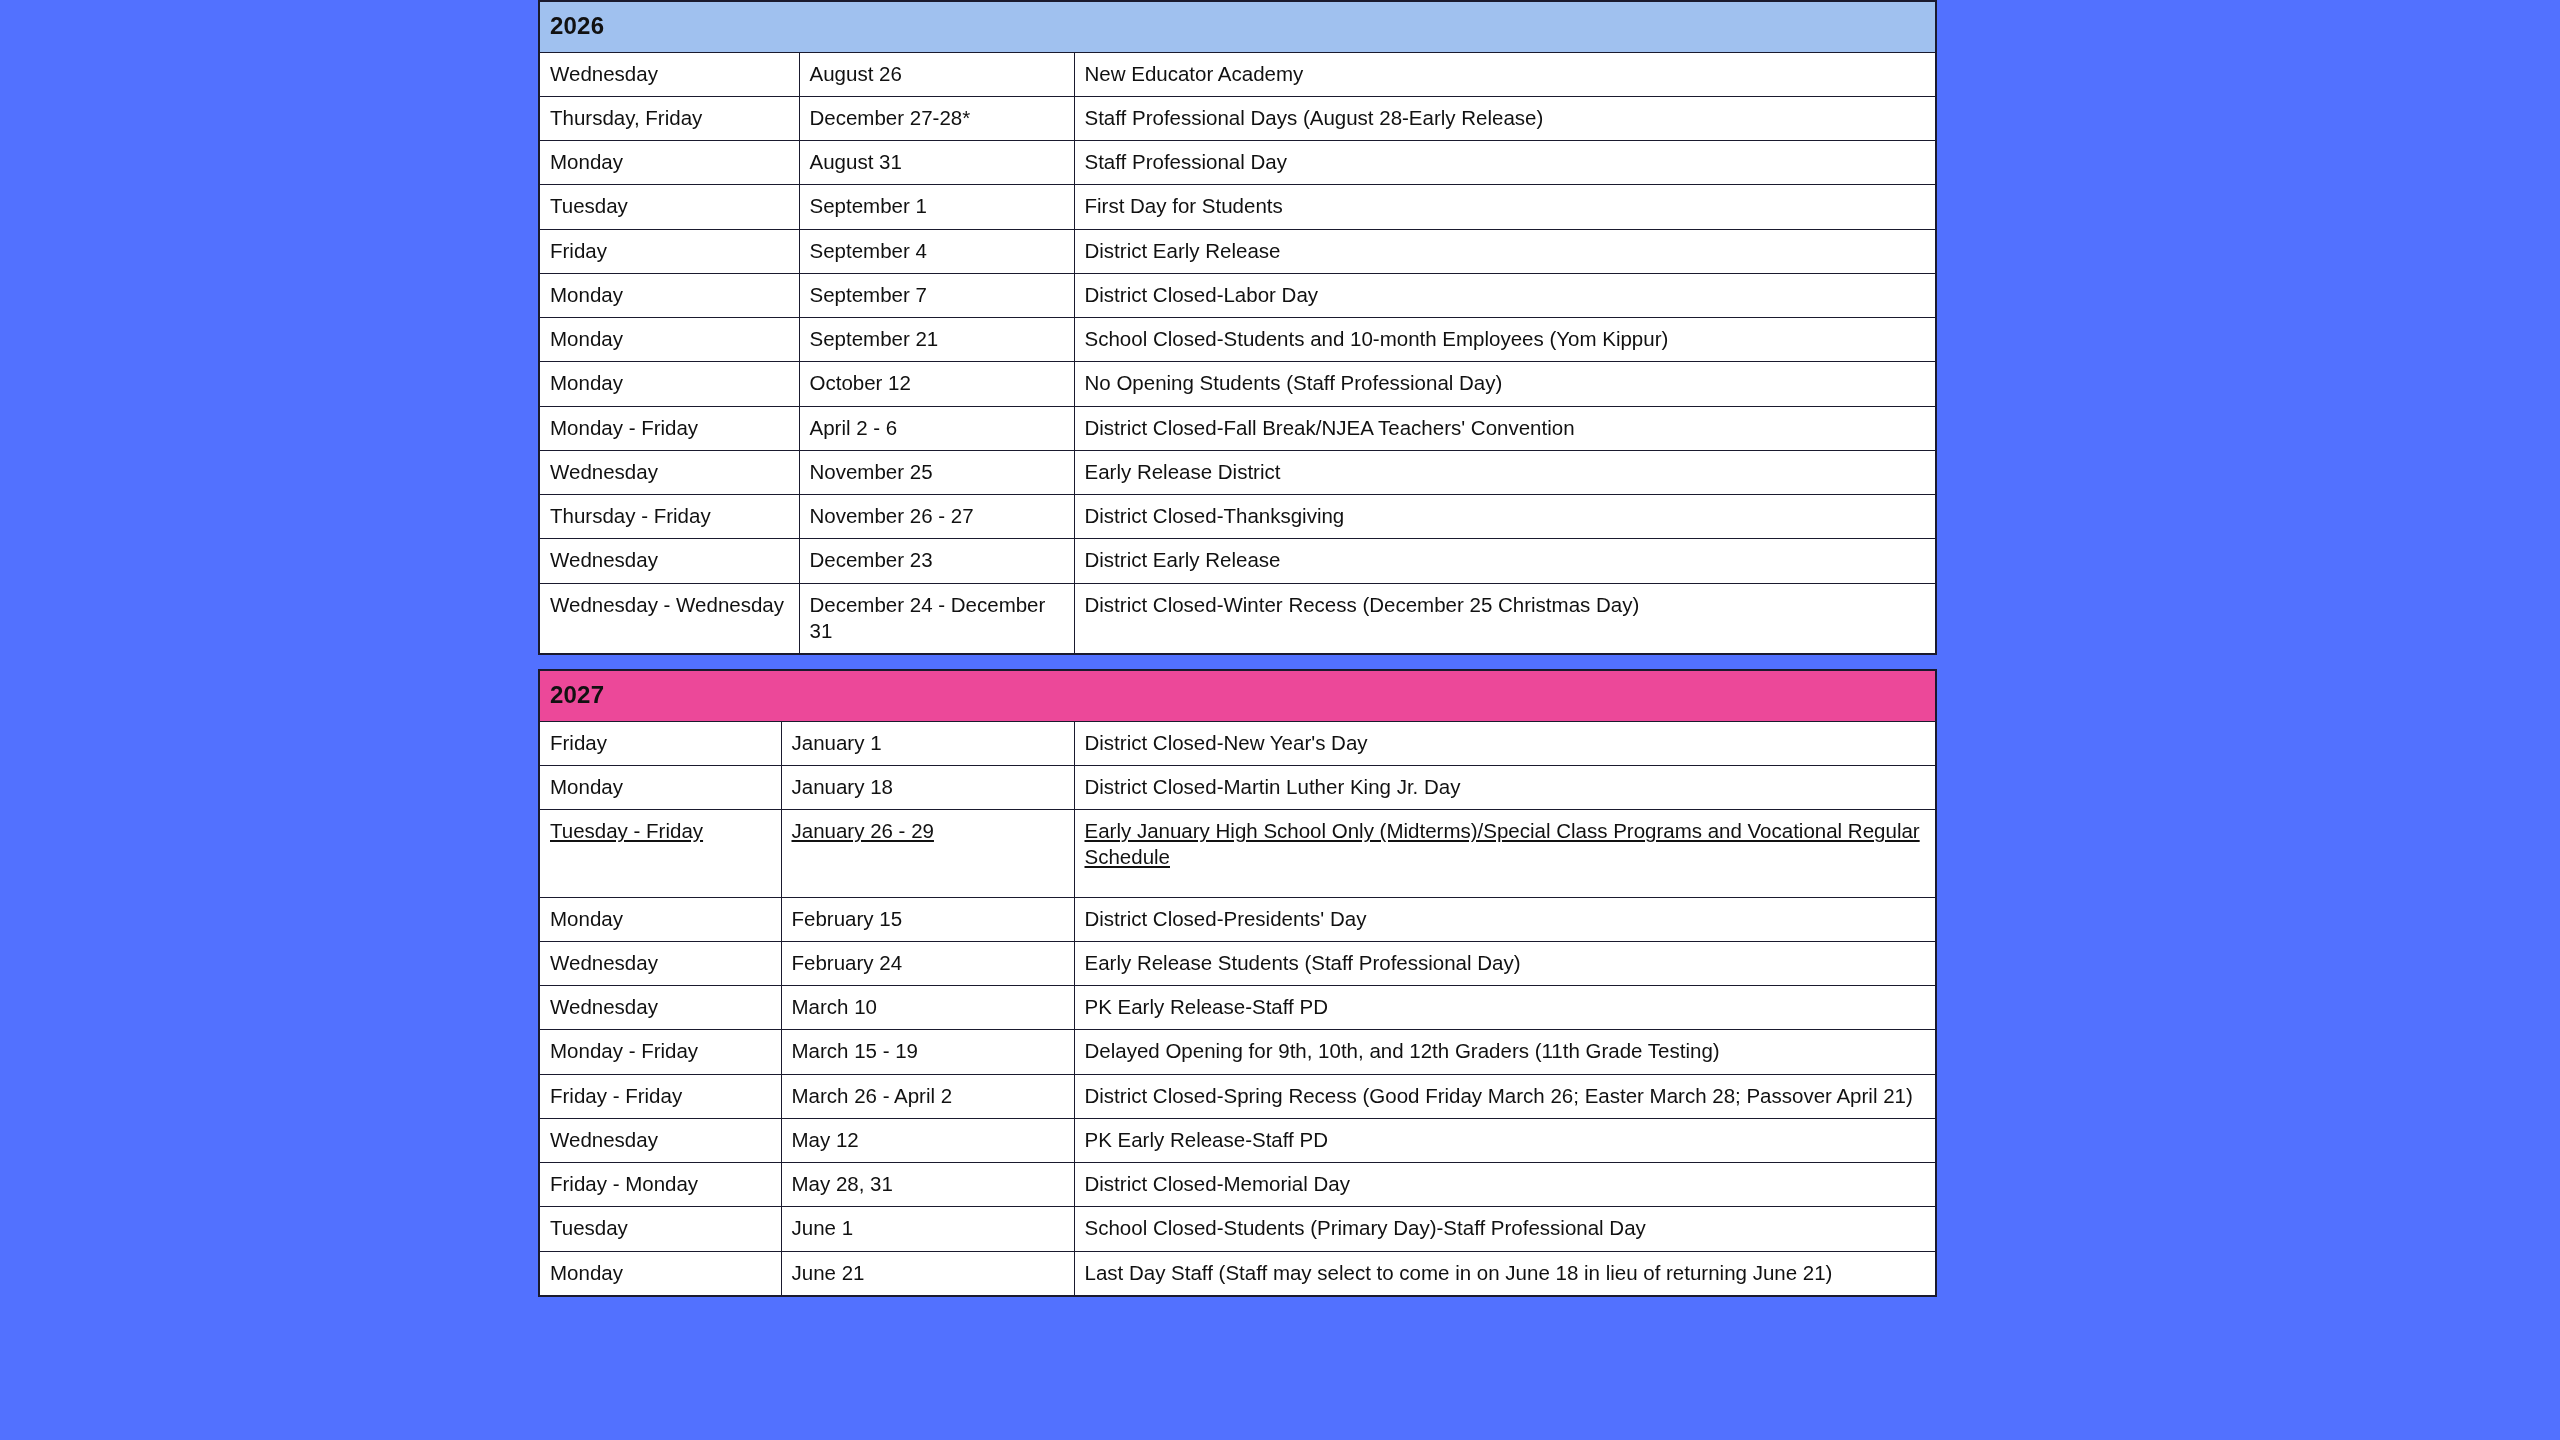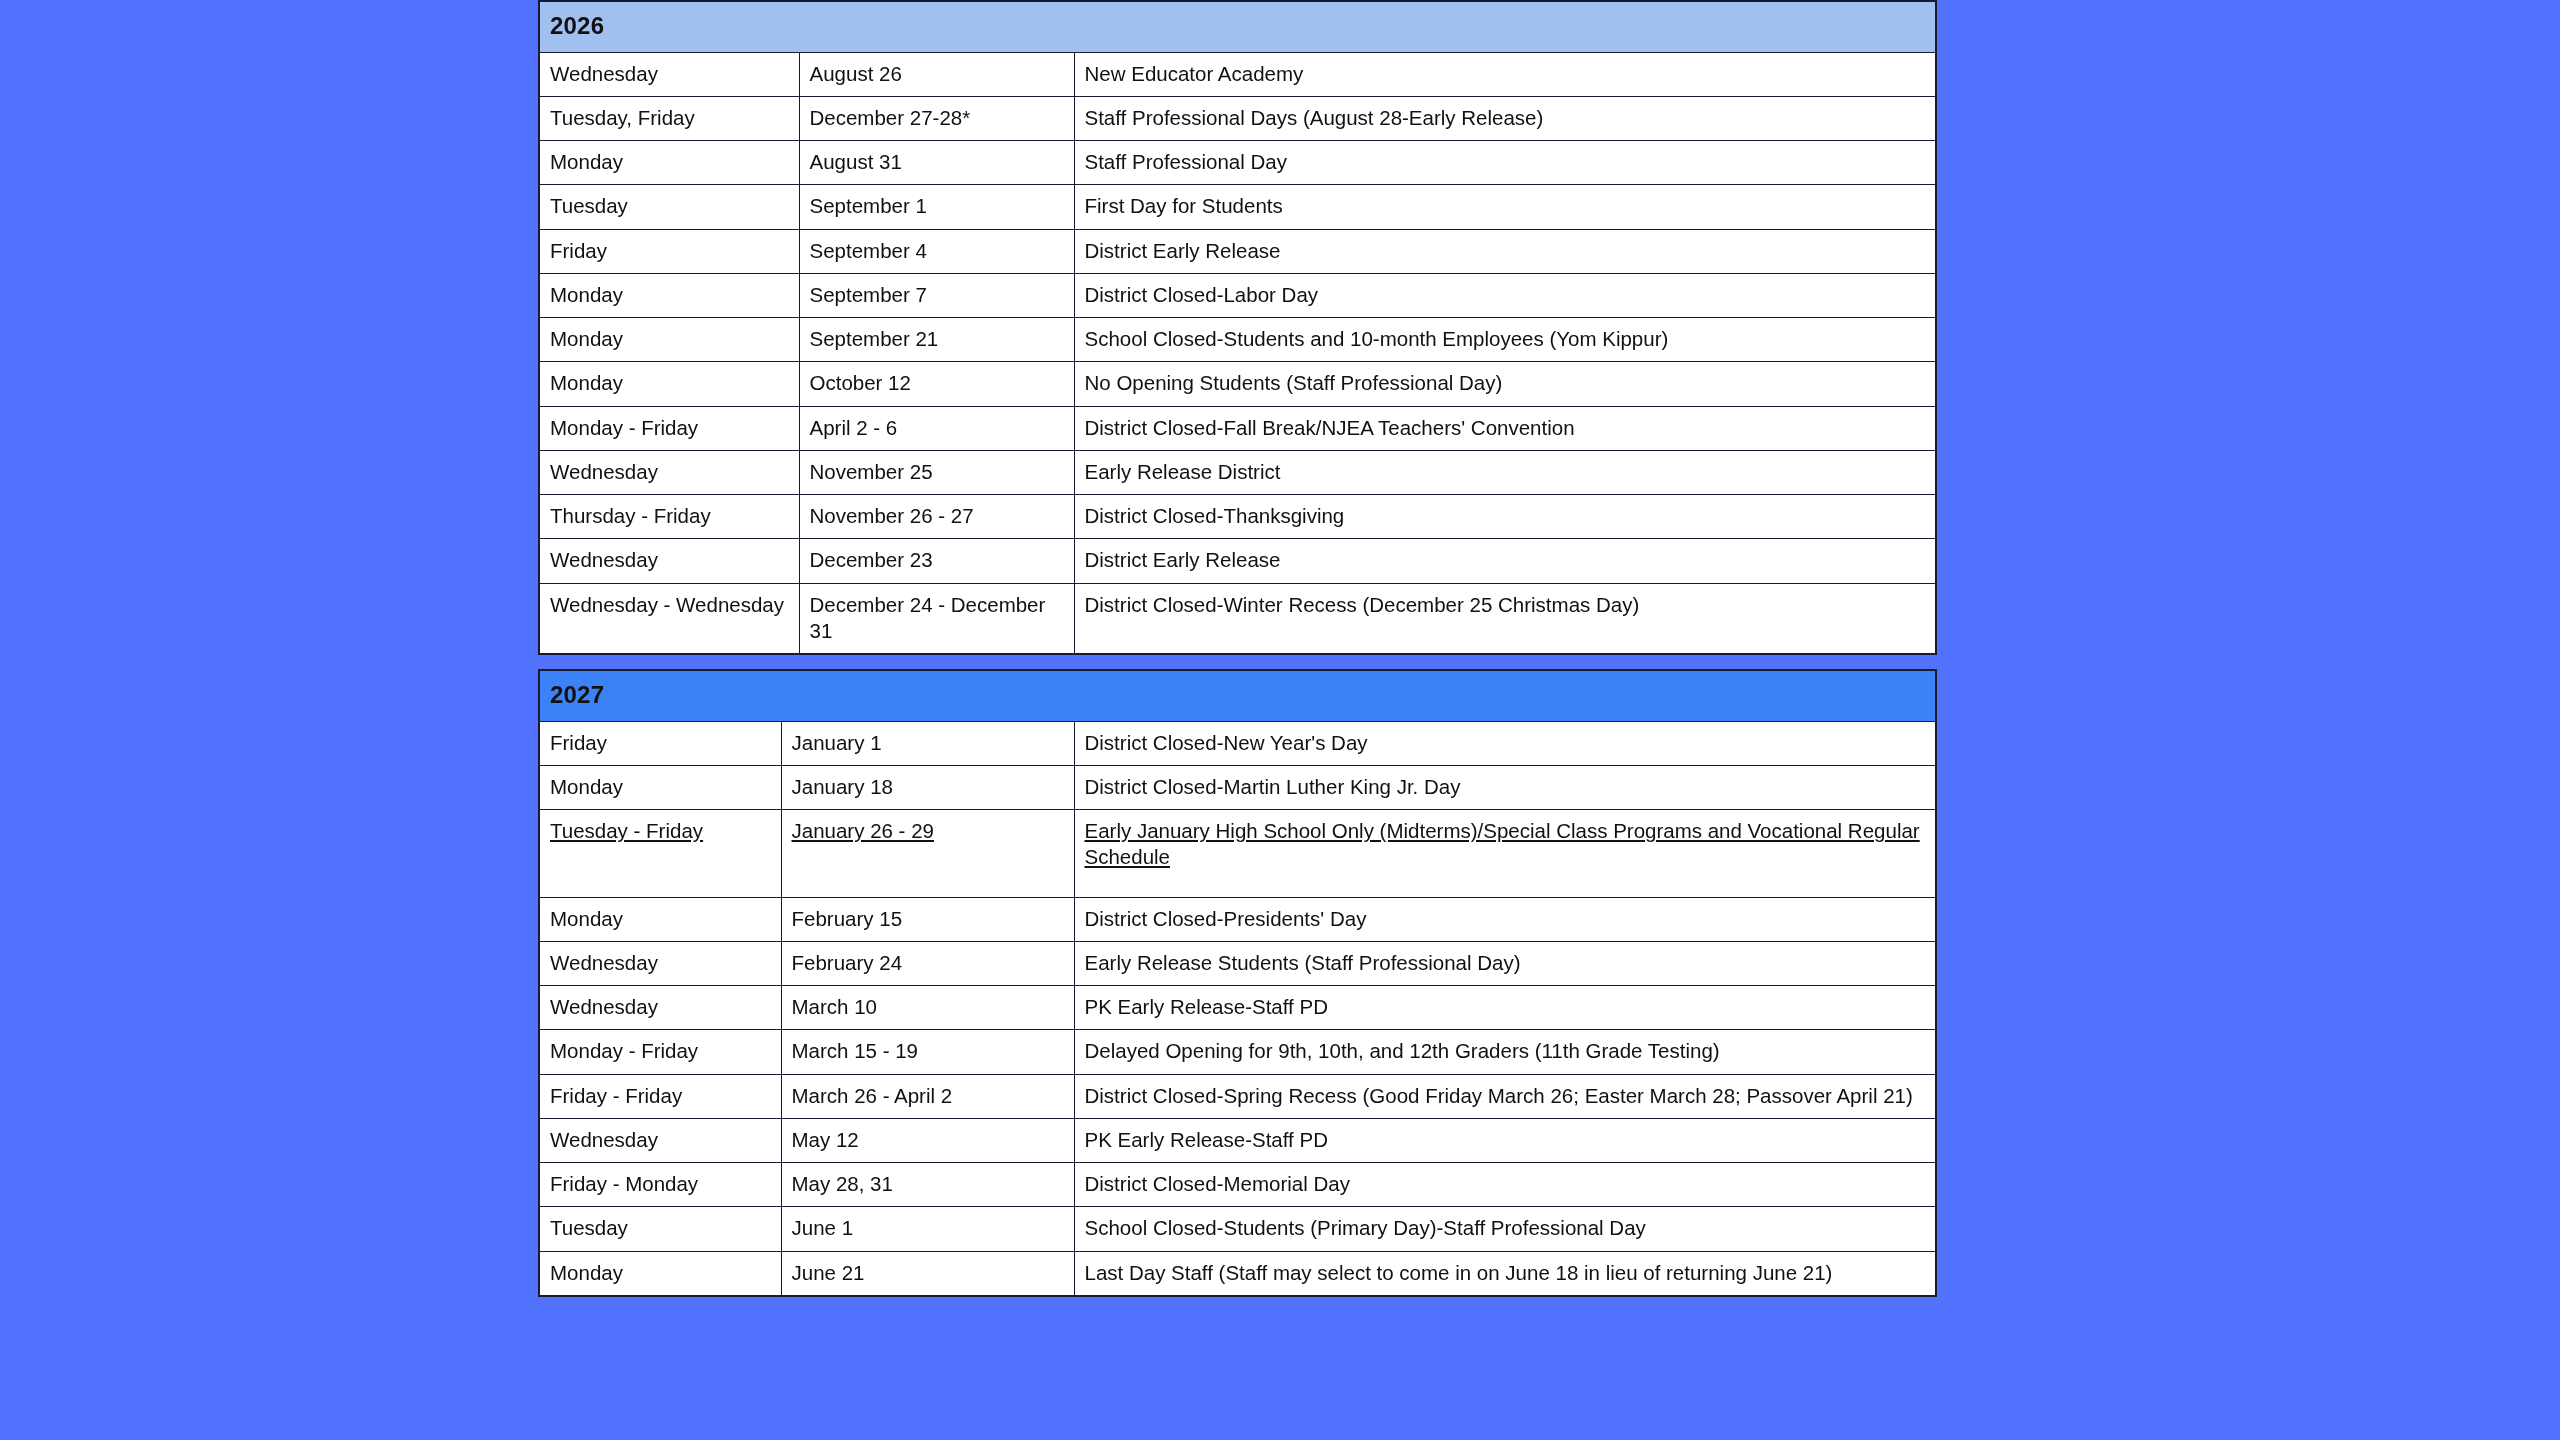--- a/index.html
+++ b/index.html
@@ -55,21 +55,21 @@
   }
 
   .year-header td {
     font-weight: bold;
     font-size: 24px;
     padding: 9px 10px 10px 10px;
     letter-spacing: 0.2px;
   }
 
   .year-2026 .year-header td { background: #a0c1ef; }
-  .year-2027 .year-header td { background: #3b82f6; }
+  .year-2027 .year-header td { background: #ec4899; }
 
   
   .year-2026 col.c-day  { width: 260px; }
   .year-2026 col.c-date { width: 275px; }
   .year-2026 col.c-desc { width: 862px; }
 
   
   .year-2027 col.c-day  { width: 242px; }
   .year-2027 col.c-date { width: 293px; }
   .year-2027 col.c-desc { width: 862px; }
@@ -100,21 +100,21 @@
             </td>
             <td>
               <span class="cell-text">August 26</span>
             </td>
             <td>
               <span class="cell-text">New Educator Academy</span>
             </td>
           </tr>
           <tr>
             <td>
-              <span class="cell-text">Tuesday, Friday</span>
+              <span class="cell-text">Thursday, Friday</span>
             </td>
             <td>
               <span class="cell-text">December 27-28*</span>
             </td>
             <td>
               <span class="cell-text">Staff Professional Days (August 28-Early Release)</span>
             </td>
           </tr>
           <tr>
             <td>

